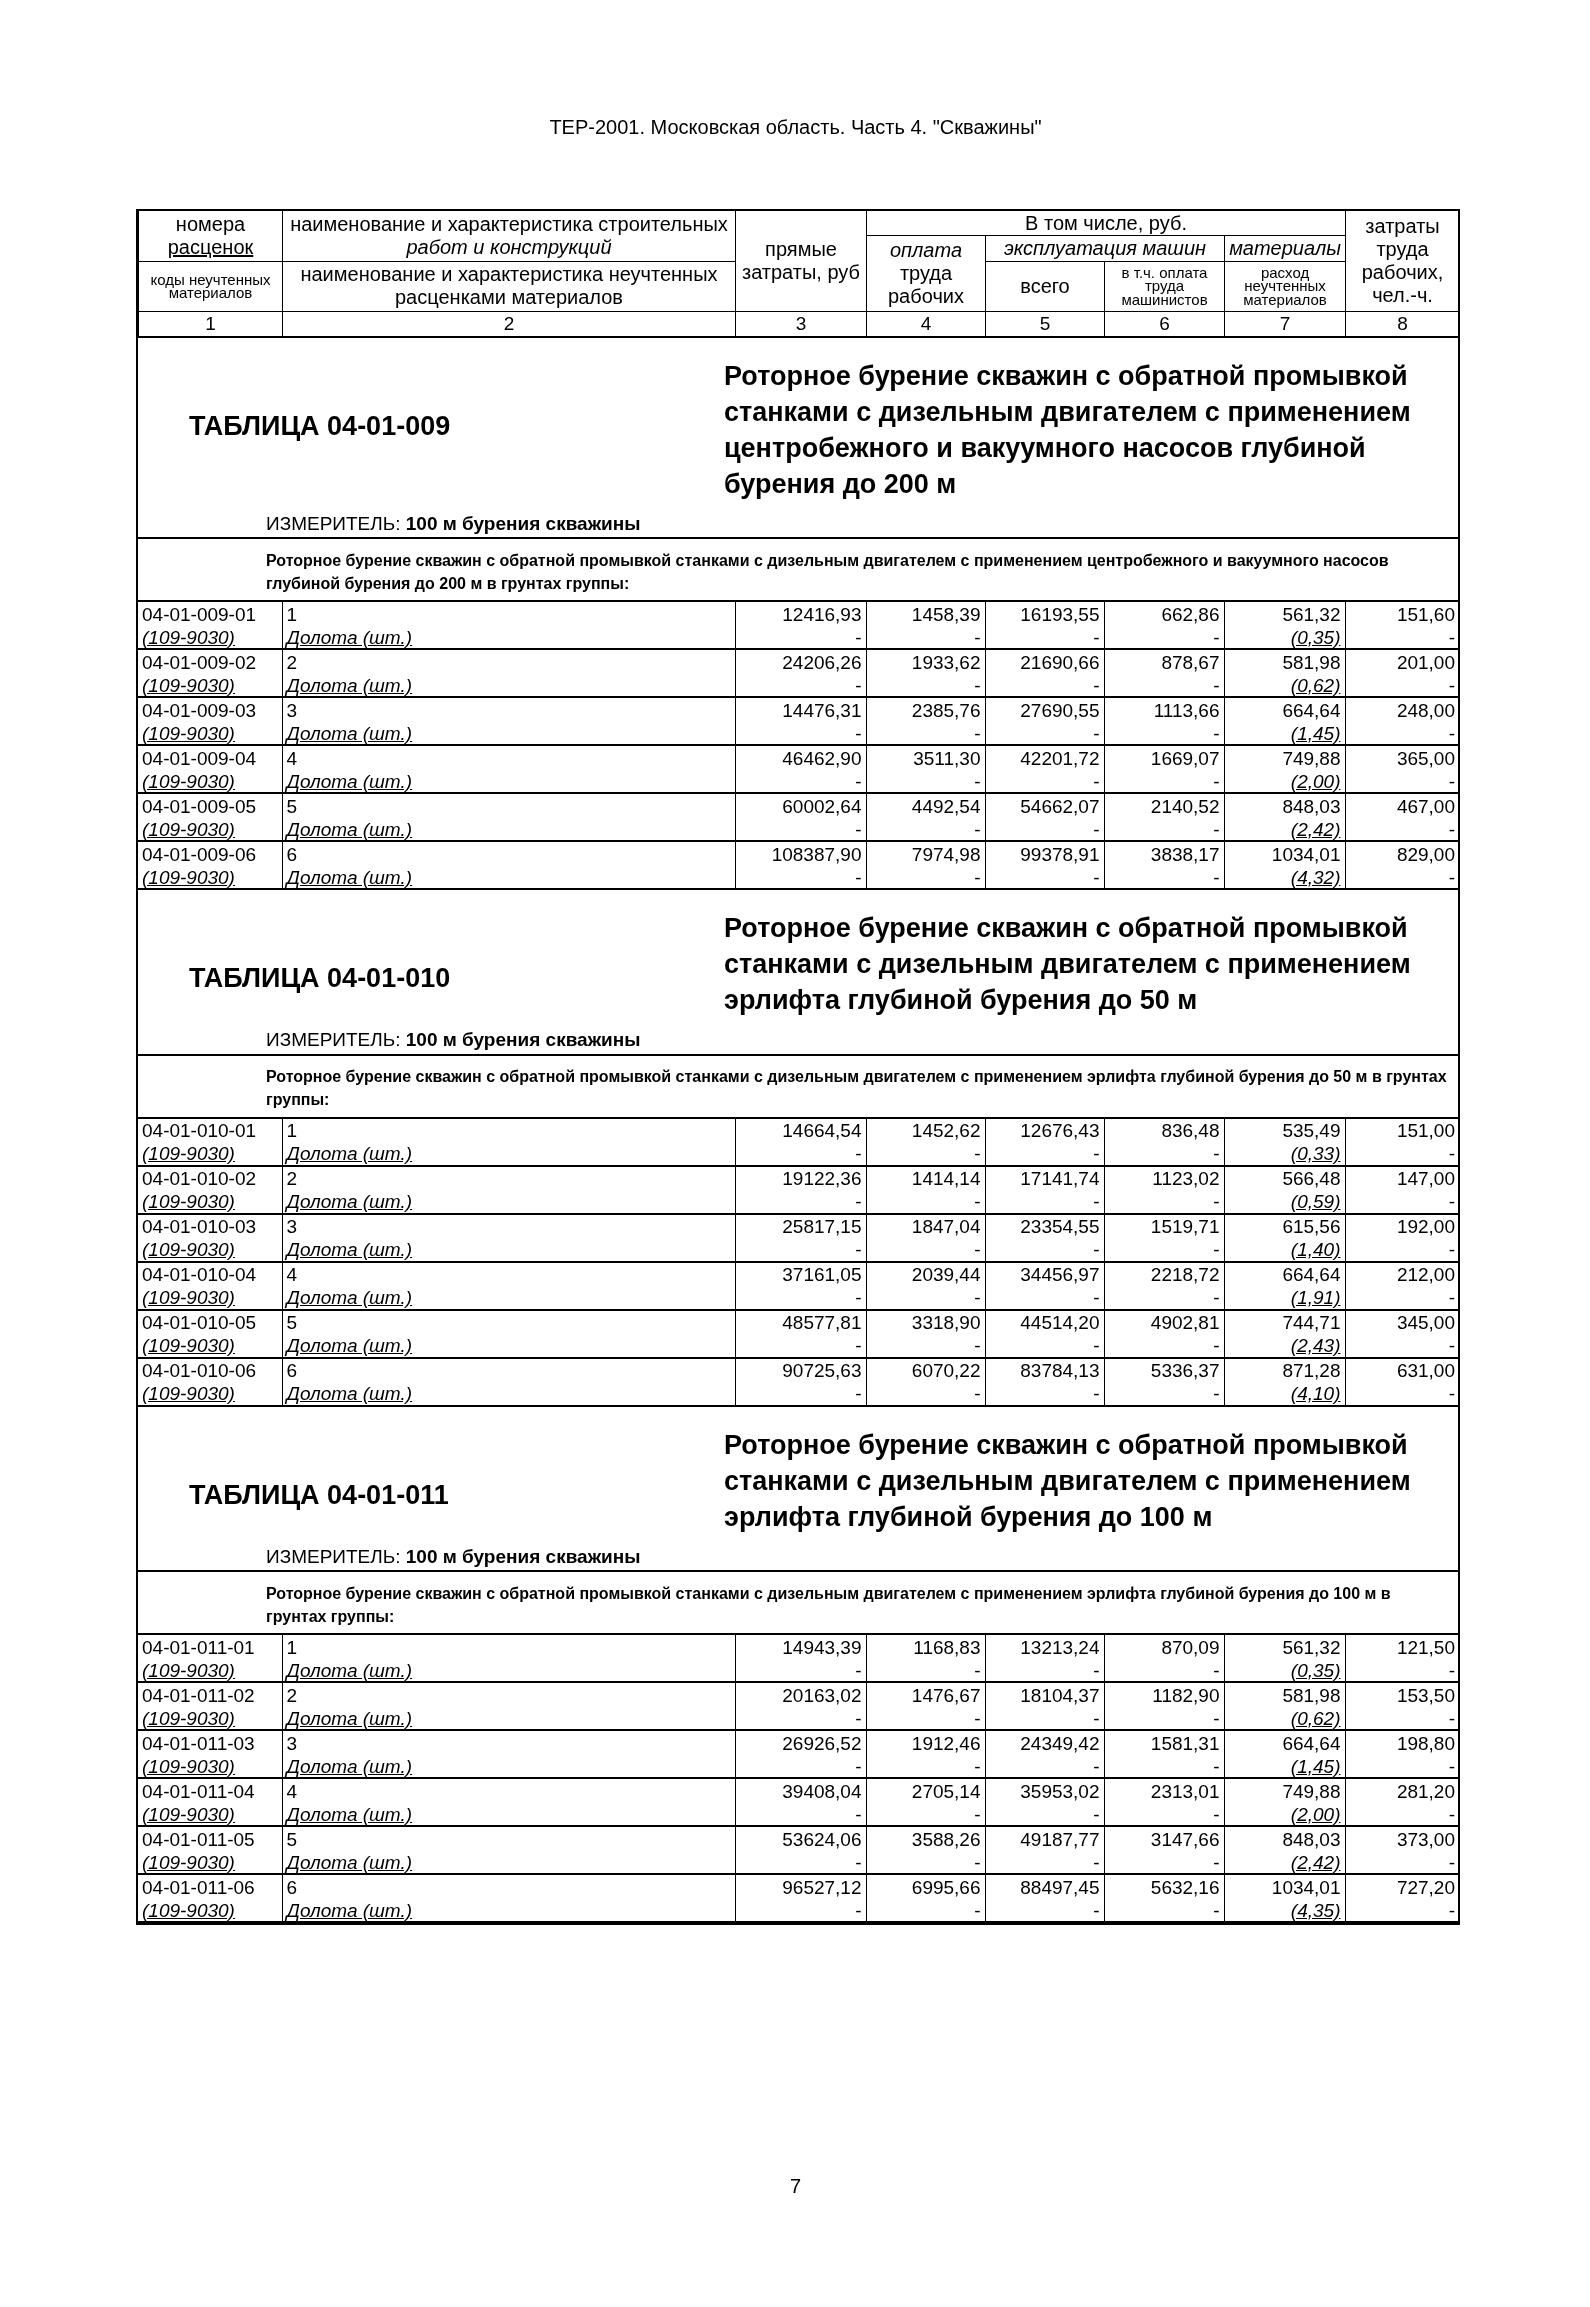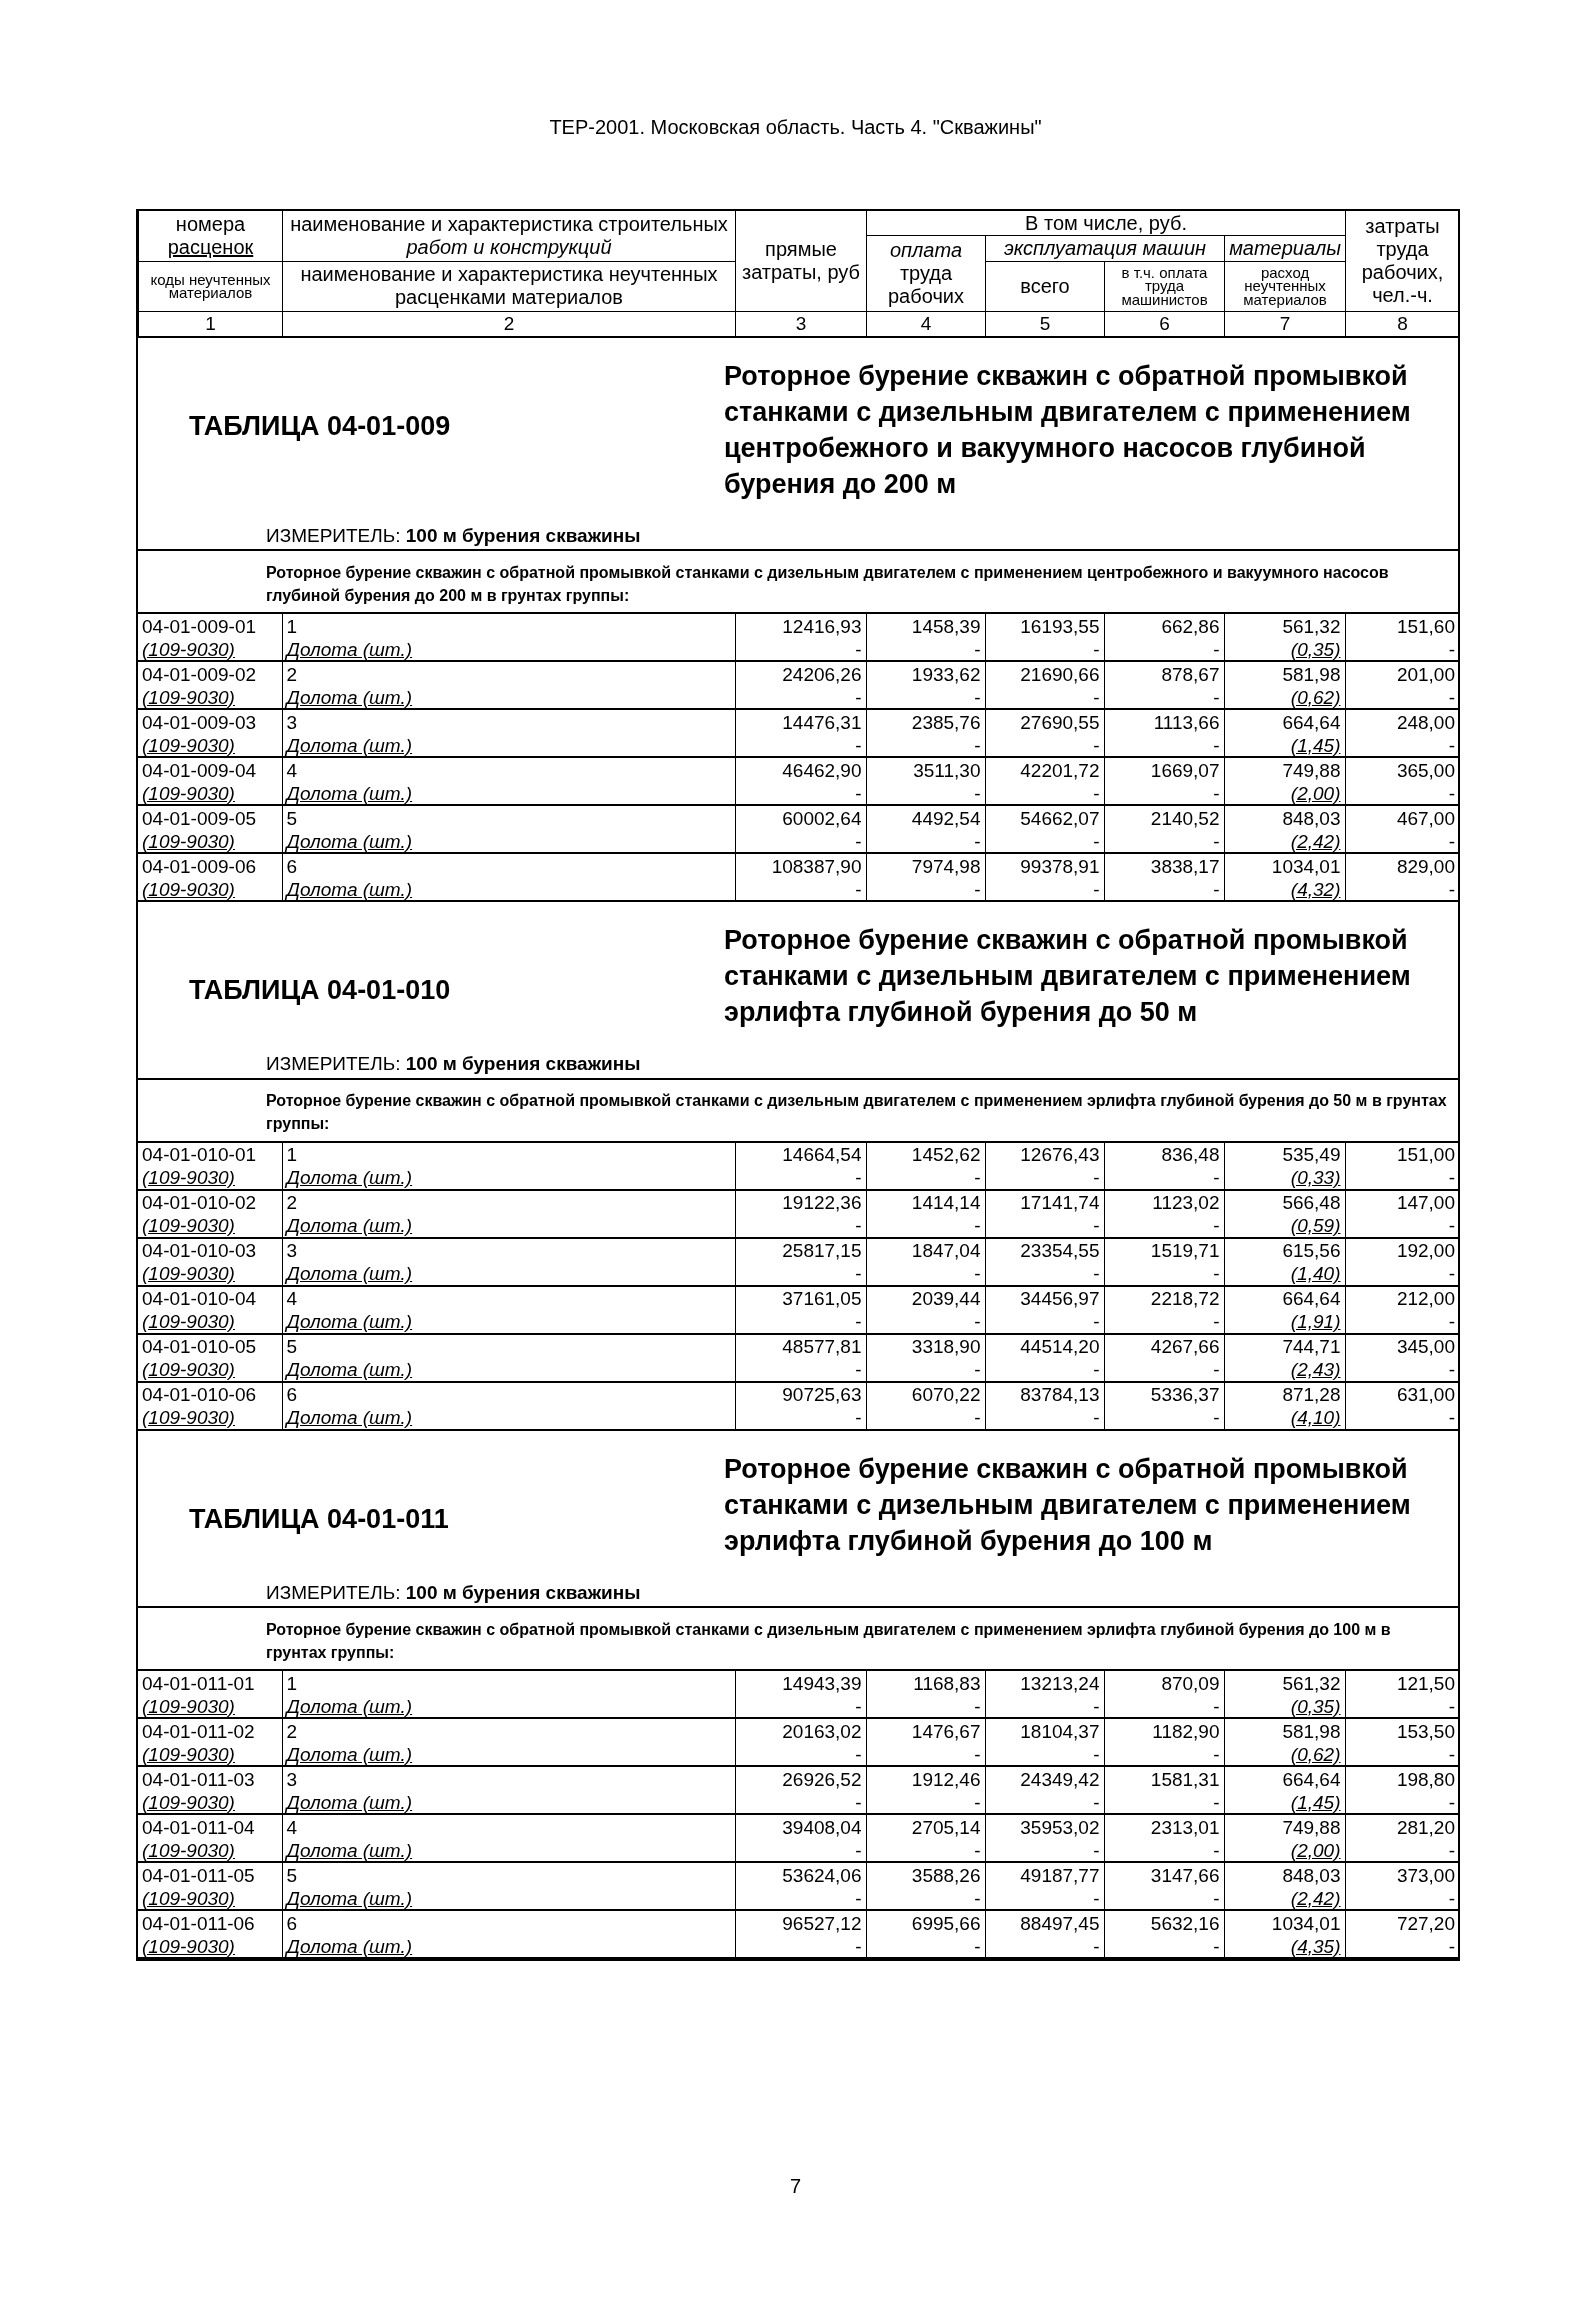--- a/index.html
+++ b/index.html
@@ -12,21 +12,21 @@
   .hdr th { border: 1.3px solid #000; text-align: center; vertical-align: middle; font-size: 20px; line-height: 23px; }
   .hdr { border-top: 2px solid #000; }
   .hdr .small { font-size: 15px; line-height: 13.5px; }
   .hdr .ital { font-style: italic; }
   .hdr .under { text-decoration: underline; }
   .numrow th { font-size: 19px; height: 24px; border-bottom: 2px solid #000; }
   .section { position: relative; }
   .title-block { display: flex; align-items: flex-start; padding-top: 20px; }
   .table-code { width: 586px; font-weight: bold; font-size: 27px; padding-left: 51px; box-sizing: border-box; margin-top: 53px; }
   .table-title { width: 734px; font-weight: bold; font-size: 27px; line-height: 36px; }
-  .measure { padding-left: 128px; font-size: 19px; margin-top: 23px; margin-bottom: 2.7px; }
+  .measure { padding-left: 128px; font-size: 19px; margin-top: 11px; margin-bottom: 2.7px; }
   .measure b { font-weight: bold; }
   .desc { border-top: 2px solid #000; padding: 9.4px 6.7px 5.4px 128px; font-weight: bold; font-size: 16px; line-height: 23px; }
   .rows td { font-size: 19px; line-height: 21.5px; height: 23px; vertical-align: bottom; }
   .rows .r1 td { border-top: 2px solid #000; }
   .rows td.c1 { border-right: 1.3px solid #000; }
   .rows td.c2 { border-right: 1.3px solid #000; }
   .rows td.cn { border-right: 1.3px solid #000; text-align: right; }
   .rows td.cn:last-child { border-right: none; }
   .rows .r2 td { font-style: italic; }
   .rows .r2 td.c1 { text-decoration: underline; }
@@ -351,21 +351,21 @@
     <td class="cn mat">(1,91)</td>
     <td class="cn">-</td>
   </tr>
 
   <tr class="r1">
     <td class="c1">04-01-010-05</td>
     <td class="c2">5</td>
     <td class="cn">48577,81</td>
     <td class="cn">3318,90</td>
     <td class="cn">44514,20</td>
-    <td class="cn">4267,66</td>
+    <td class="cn">4902,81</td>
     <td class="cn">744,71</td>
     <td class="cn">345,00</td>
   </tr>
   <tr class="r2">
     <td class="c1">(109-9030)</td>
     <td class="c2">Долота (шт.)</td>
     <td class="cn">-</td>
     <td class="cn">-</td>
     <td class="cn">-</td>
     <td class="cn">-</td>

